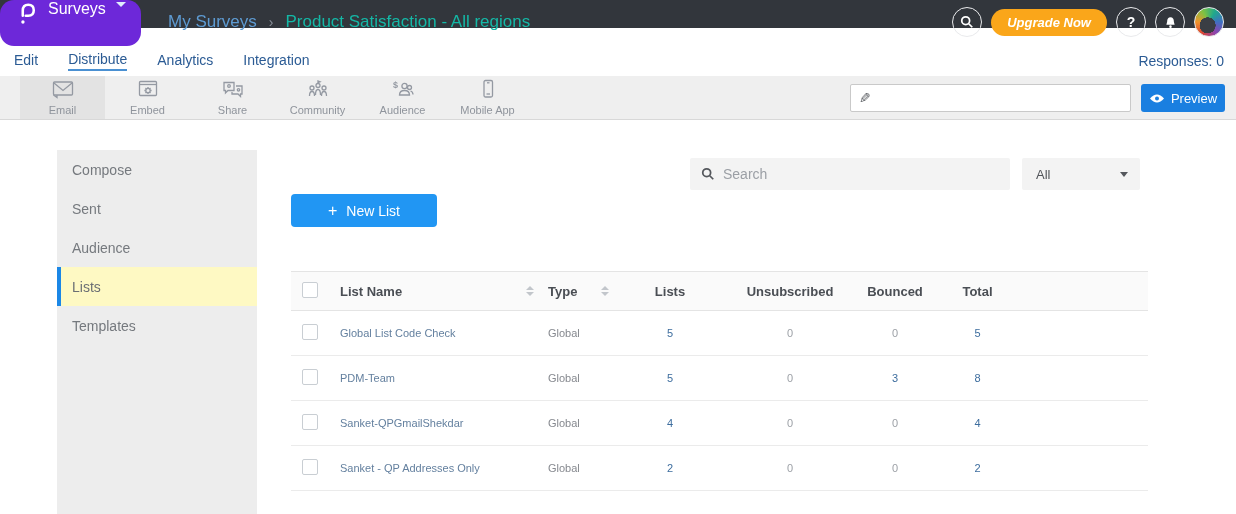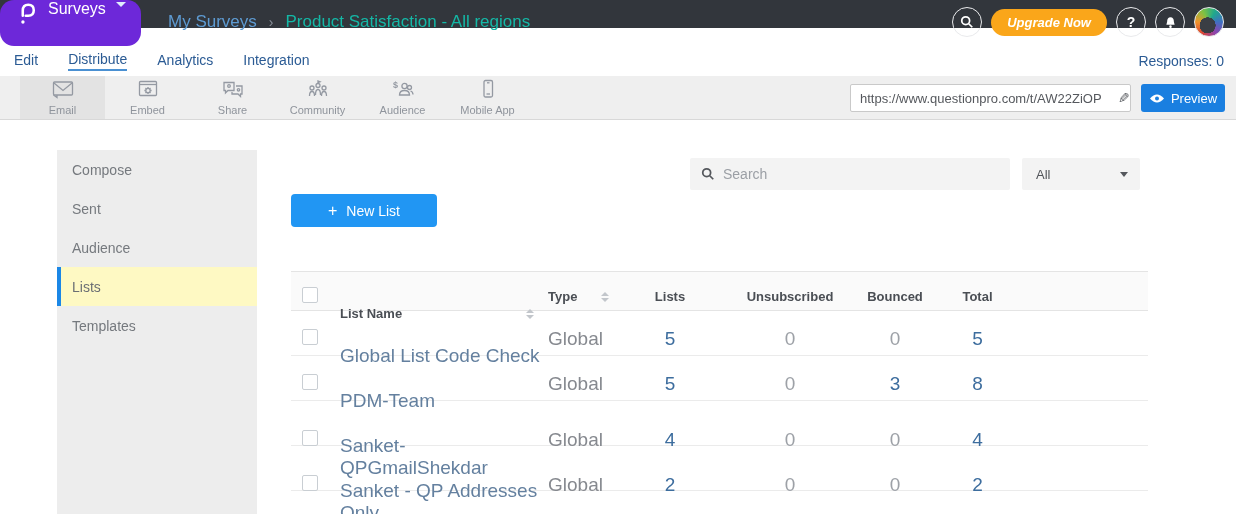--- a/index.html
+++ b/index.html
@@ -55,24 +55,24 @@
   .search-input::placeholder { color:#9b9fa5; }
   .filter { left:1022px; top:158px; width:118px; height:32px; background:#f3f3f3; border-radius:2px; display:flex; align-items:center; justify-content:space-between; padding:0 12px 0 14px; font-size:13px; color:#515459; cursor:pointer; }
   .filter-caret { width:0; height:0; border-left:4px solid transparent; border-right:4px solid transparent; border-top:5px solid #54575c; }
   .newlist-btn { left:291px; top:194px; width:146px; height:33px; background:#2196f3; border:none; border-radius:4px; color:#fff; font-size:14px; display:flex; align-items:center; justify-content:center; gap:9px; cursor:pointer; font-family:"Liberation Sans",sans-serif; }
   .newlist-plus { font-size:16px; }
 
   
   .table { left:291px; top:271px; width:857px; }
   .trow { display:grid; grid-template-columns:41px 208px 75px 110px 130px 80px 85px 1fr; align-items:center; }
   .thead { height:40px; background:#fafafa; border-top:1px solid #e4e4e4; border-bottom:1px solid #e4e4e4; font-size:13px; font-weight:bold; color:#4a4e54; }
-  .tbody-row { height:45px; border-bottom:1px solid #ebebeb; font-size:19px; }
+  .tbody-row { height:45px; border-bottom:1px solid #ebebeb; font-size:11px; }
   .cell-check { padding-left:11px; }
   .checkbox { width:16px; height:16px; border:1px solid #c9ced3; border-radius:2px; background:#fff; display:inline-block; cursor:pointer; }
-  .cell-name { padding-left:8px; display:flex; align-items:center; justify-content:space-between;margin-top:34px; }
+  .cell-name { padding-left:8px; display:flex; align-items:center; justify-content:space-between; }
   .cell-type { padding-left:8px; display:flex; align-items:center; justify-content:space-between; }
   .cell-center { text-align:center; }
   .sort { display:flex; flex-direction:column; gap:2px; margin-right:6px; cursor:pointer; }
   .tri-up { width:0; height:0; border-left:4px solid transparent; border-right:4px solid transparent; border-bottom:4px solid #c2c6cb; }
   .tri-down { width:0; height:0; border-left:4px solid transparent; border-right:4px solid transparent; border-top:4px solid #c2c6cb; }
   .name-link { color:#64809f; cursor:pointer; }
   .type-val { color:#86898f; }
   .num-link { color:#3d6d9e; cursor:pointer; }
   .num-muted { color:#9da1a7; }
 </style>
@@ -185,21 +185,20 @@
         <svg width="14" height="20" viewBox="0 0 14 20">
             <rect x="3" y="1.5" width="8.5" height="16.5" rx="1.5"></rect>
             <line x1="5.5" y1="15" x2="9" y2="15"></line>
             <line x1="6" y1="3.8" x2="8.5" y2="3.8"></line>
           </svg>
       </span>
       <span class="channel-label">Mobile App</span>
     </div>
   </div>
   <div class="abs url-wrap">
-    <input class="url-input" type="text" value="https://www.questionpro.com/t/AW22ZiOP" style="">
     <span class="pencil">✎</span>
   </div>
   <button class="abs preview-btn">
     <svg width="16" height="11" viewBox="0 0 16 11">
         <path d="M1 5.5 Q8 -2.5 15 5.5 Q8 13.5 1 5.5 Z" fill="#fff"></path>
         <circle cx="8" cy="5.5" r="2" fill="#1a7fe0"></circle>
       </svg>
     <span>Preview</span>
   </button>
 </div>

